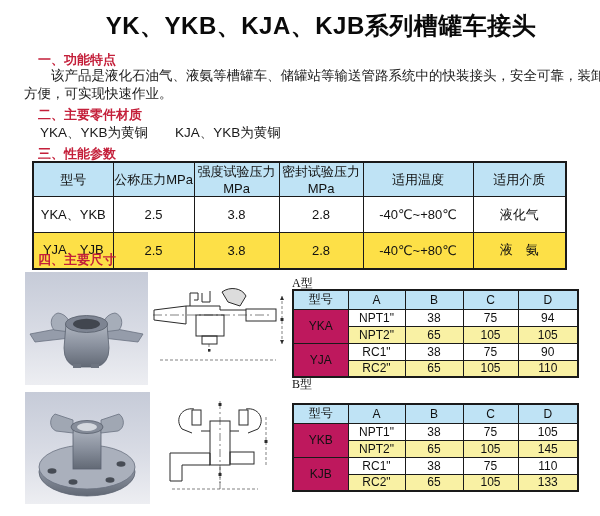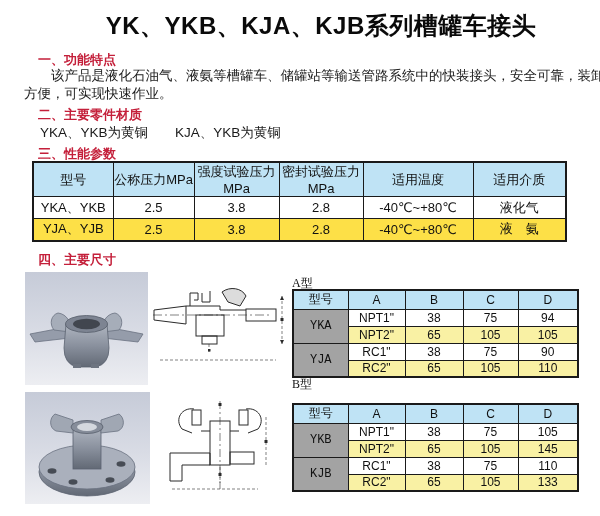--- a/index.html
+++ b/index.html
@@ -35,36 +35,36 @@
   }
 
   table { border-collapse: collapse; table-layout: fixed; }
   td, th { border: 1px solid #1a1a1a; text-align: center; vertical-align: middle; overflow: hidden; }
 
   .perf-table {
     position: absolute; left: 32px; top: 161px; width: 533px;
     font-size: 13px; border: 2px solid #1a1a1a;
   }
   .perf-table th { height: 28px; background: #bfe3f5; font-weight: normal; font-size: 13px; }
-  .perf-table td { height: 22px; }
+  .perf-table td { height: 36px; }
   .perf-table tr.row-yellow td { background: #fde047; }
 
   .dim-label { position: absolute; font-size: 12px; color: #111; font-family: Liberation Serif, serif; }
   .dim-label.a { left: 292px; top: 275px; }
   .dim-label.b { left: 292px; top: 376px; }
 
   .dim-table {
     position: absolute; width: 285px; font-size: 12px; border: 2px solid #1a1a1a;
   }
   .dim-table.a { left: 292px; top: 289px; }
   .dim-table.b { left: 292px; top: 403px; }
   .dim-table th { height: 19px; background: #bfe3f5; font-weight: normal; }
   .dim-table td { height: 17px; }
   .dim-table td.cell-yellow { background: #f9f1a4; }
-  .dim-table td.model-cell { background: #a3a3a3; font-family: Liberation Mono, monospace; }
+  .dim-table td.model-cell { background: #be185d; }
 
   .fig { position: absolute; }
   .fig svg { display: block; }
   .photo-1 { left: 25px; top: 272px; }
   .drawing-1 { left: 150px; top: 282px; }
   .photo-2 { left: 25px; top: 392px; }
   .drawing-2 { left: 158px; top: 397px; }
 </style>
 </head>
 <body>

